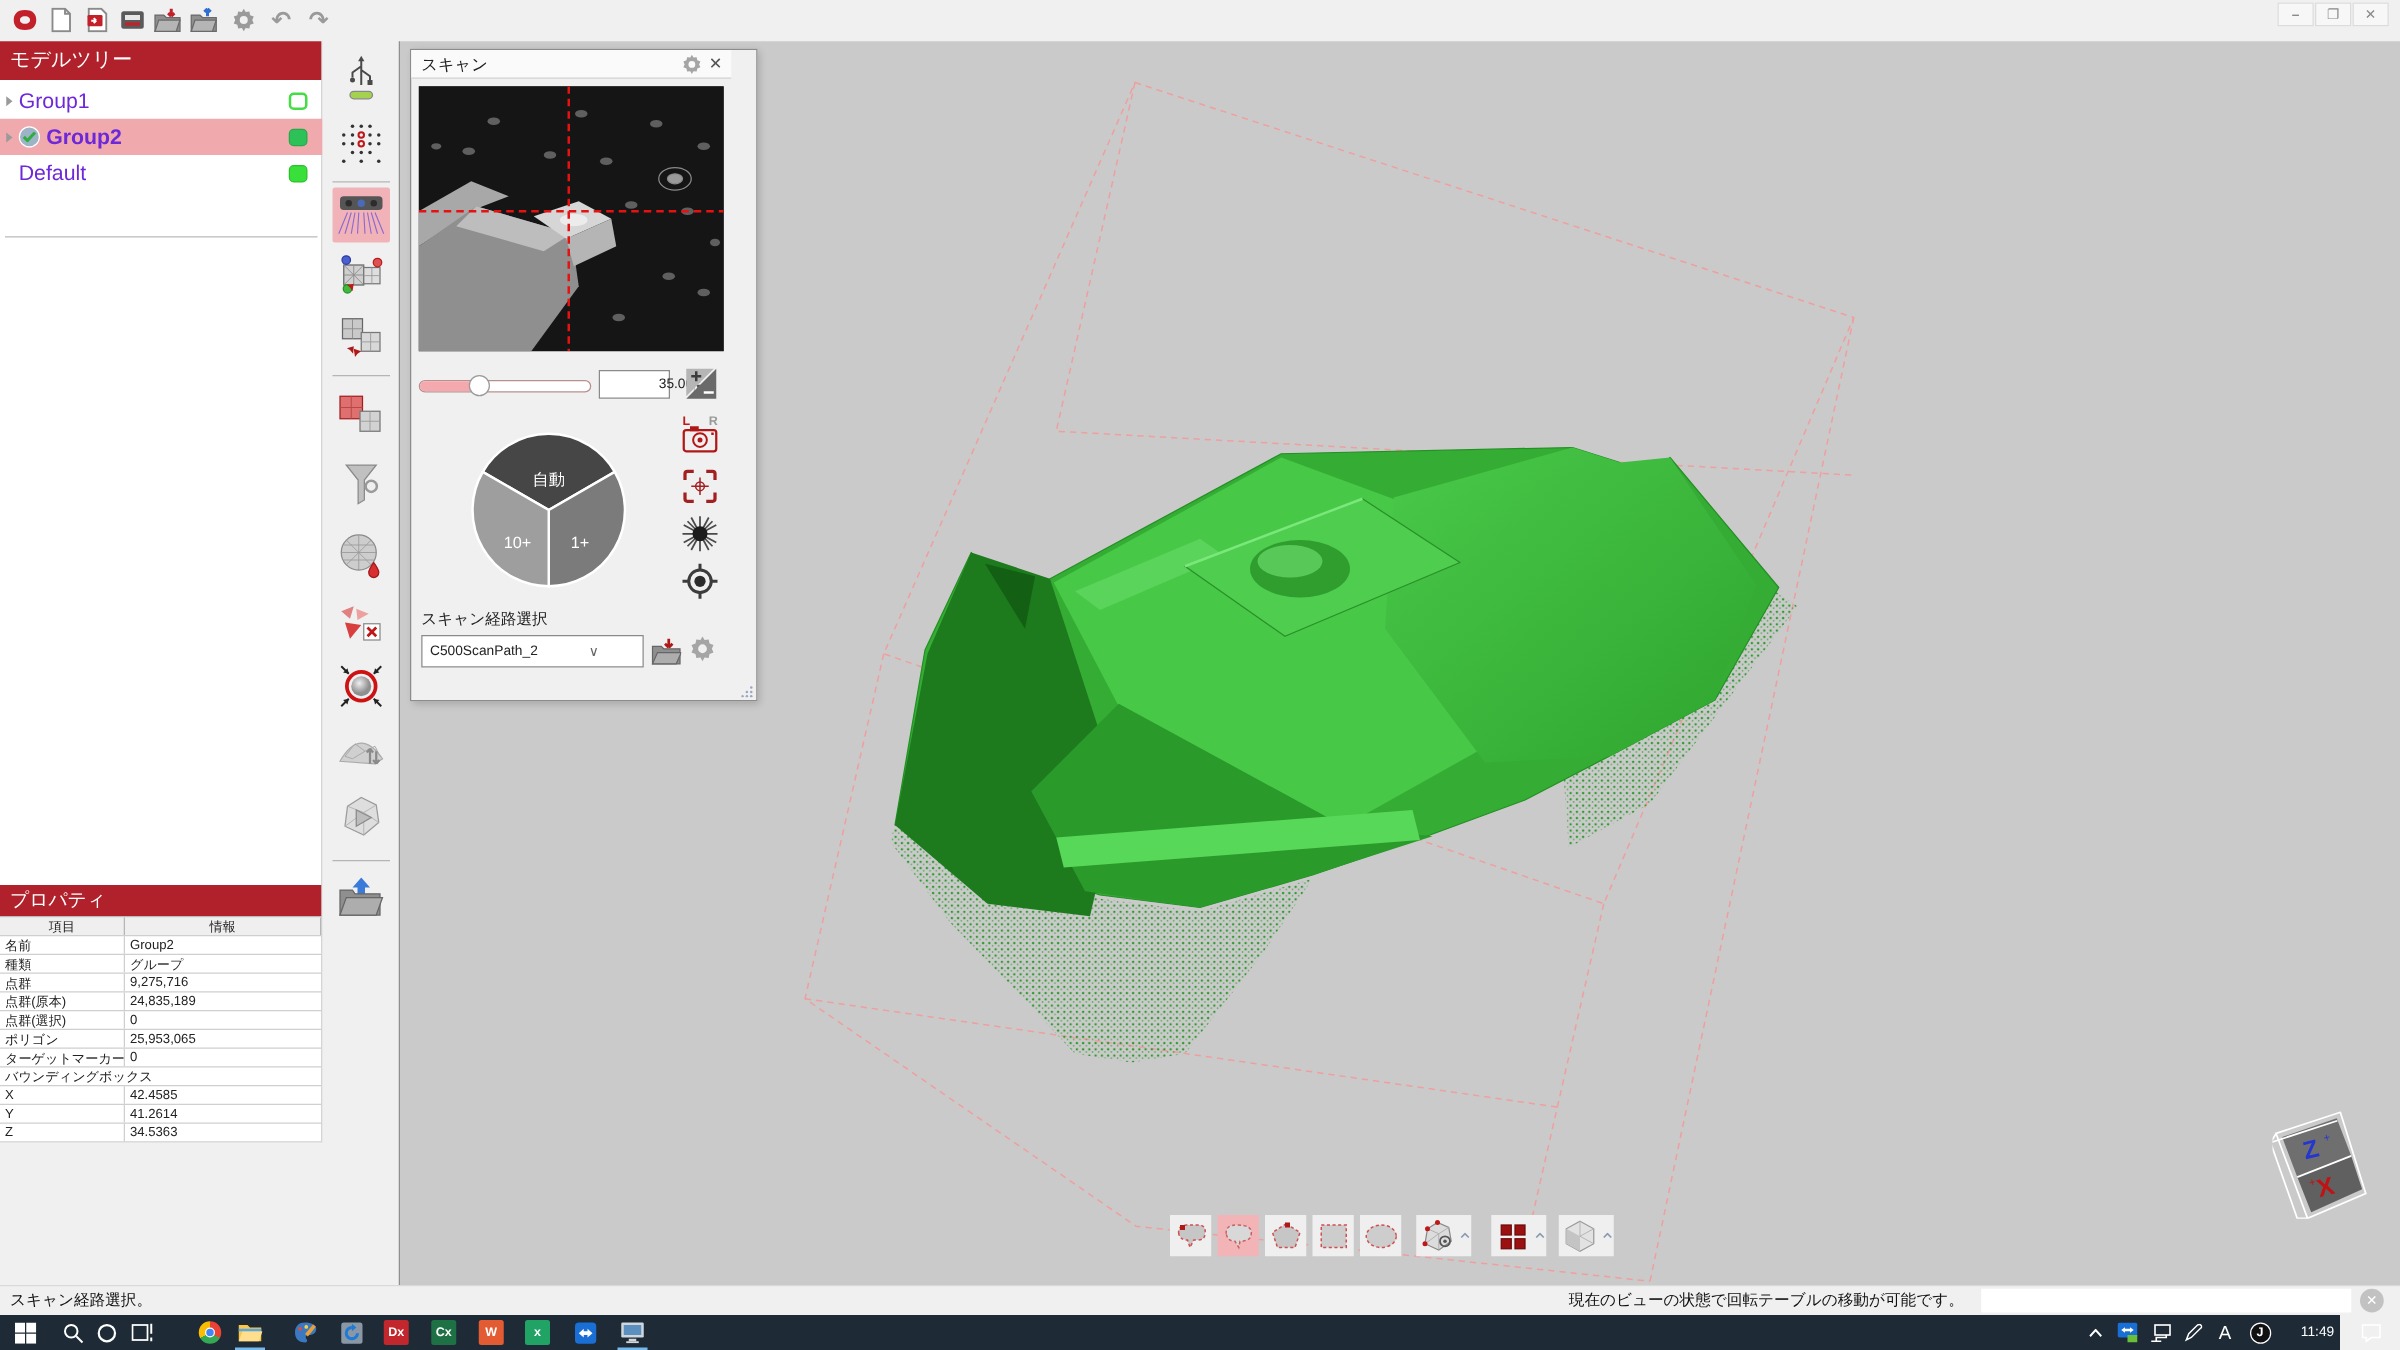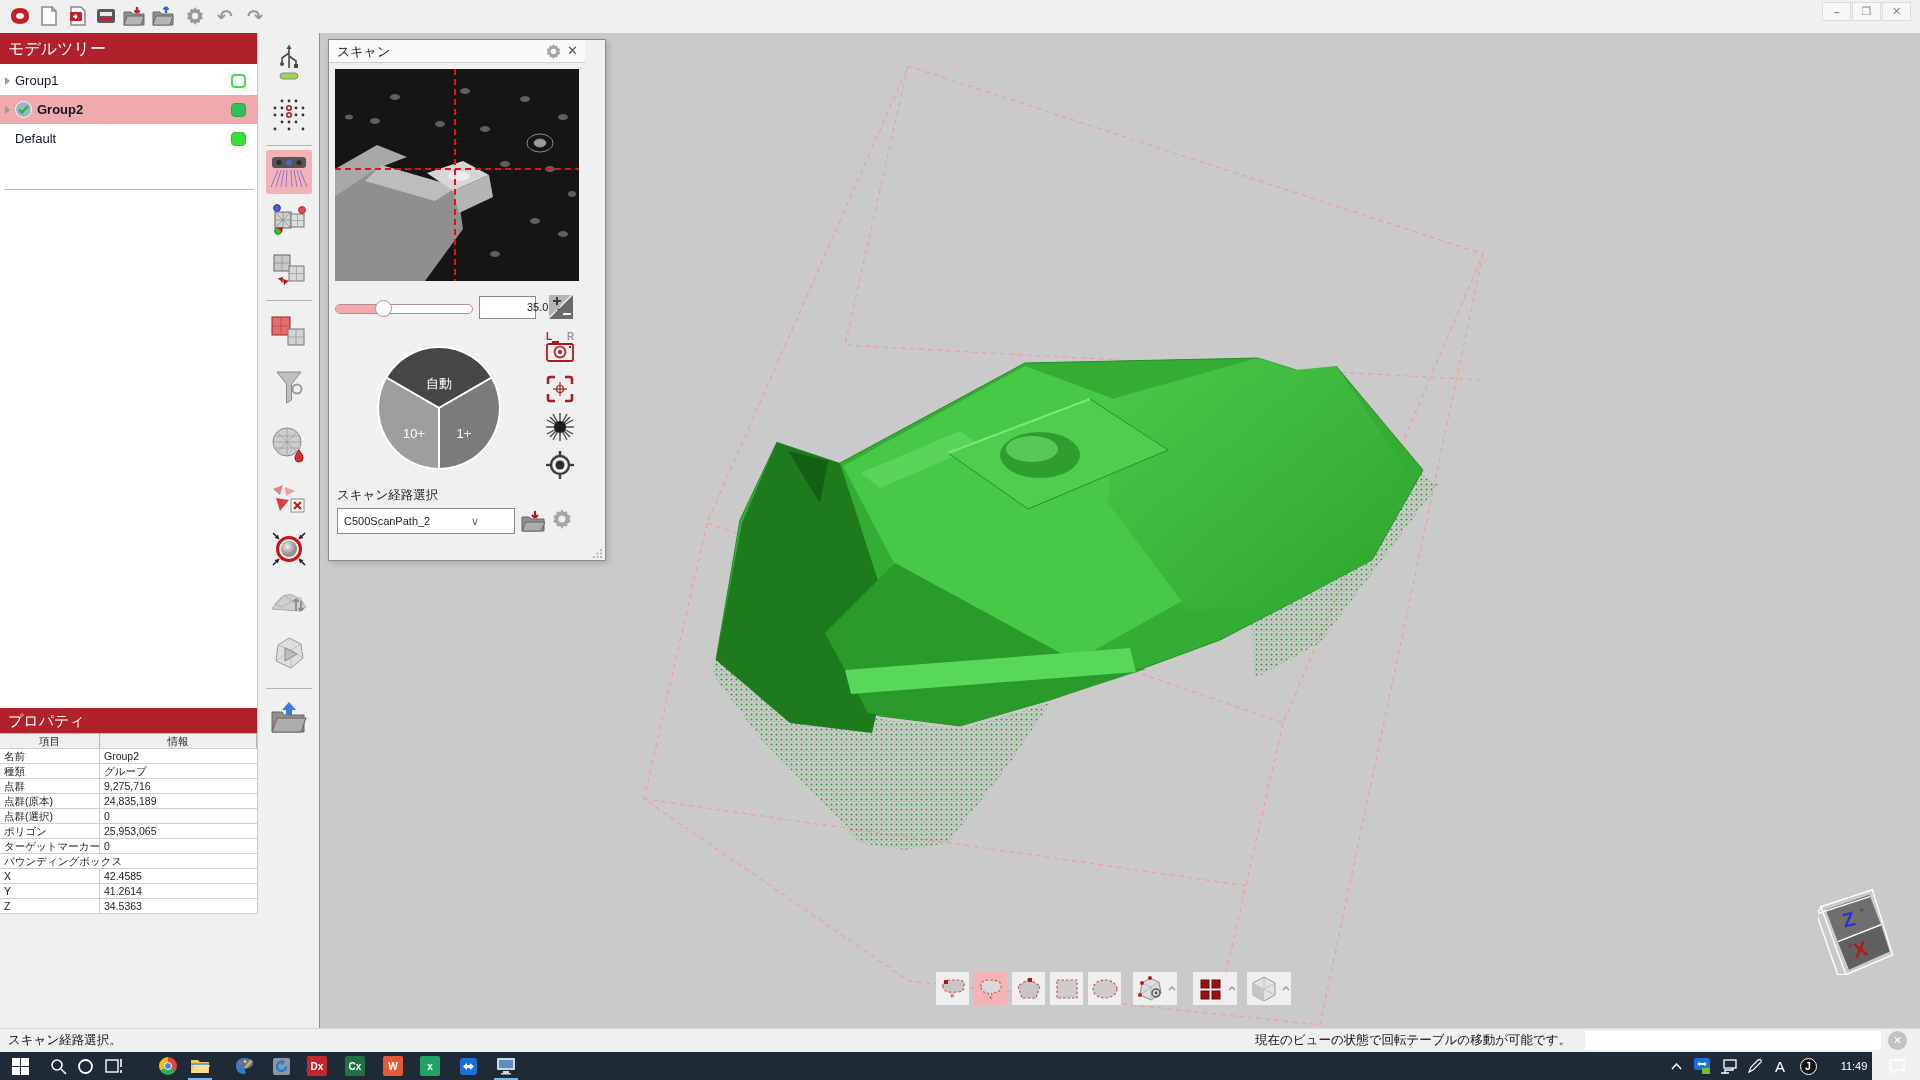--- a/index.html
+++ b/index.html
@@ -11,21 +11,21 @@
   
   #titlebar{left:0;top:0;width:1920px;height:31px;background:#f0f0f0;border-bottom:1px solid #d6d6d6;}
   #apptitle{left:0;top:5px;width:1920px;text-align:center;font-size:15px;color:#3c3c3c;}
   .ticon{top:4px;width:24px;height:24px;display:flex;align-items:center;justify-content:center;cursor:default;}
   .wbtn{top:2px;width:29px;height:19px;border:1px solid #dcdcdc;background:#f7f7f7;color:#8a8a8a;
         font-size:11px;display:flex;align-items:center;justify-content:center;font-weight:bold;}
 
   
   #modeltree{left:0;top:33px;width:258px;height:675px;background:#fff;border-right:1px solid #c8c8c8;}
   .panelhdr{width:100%;height:31px;background:#b0212b;color:#fff;font-size:16px;line-height:31px;padding-left:8px;}
-  .treerow{position:absolute;left:0;width:258px;height:29px;display:flex;align-items:center;font-size:13px;color:#0f172a;}
+  .treerow{position:absolute;left:0;width:258px;height:29px;display:flex;align-items:center;font-size:17px;color:#6d28d9;}
   .treerow .tri{width:0;height:0;border-left:5px solid #9a9a9a;border-top:4px solid transparent;border-bottom:4px solid transparent;margin:0 5px 0 5px;}
   .chk{position:absolute;right:12px;width:15px;height:14px;border-radius:4px;}
   .treediv{position:absolute;left:4px;top:156px;width:250px;border-top:1px solid #bbb;}
 
   
   #props{left:0;top:708px;width:258px;background:#fff;border-right:1px solid #c8c8c8;}
   .ptable{border-top:1px solid #b5b5b5;}
   .prow{display:flex;height:15px;border-bottom:1px solid #cfcfcf;font-size:10.5px;}
   .pcell{padding:1px 4px 0 4px;overflow:hidden;white-space:nowrap;}
   .pkey{width:100px;border-right:1px solid #cfcfcf;}

